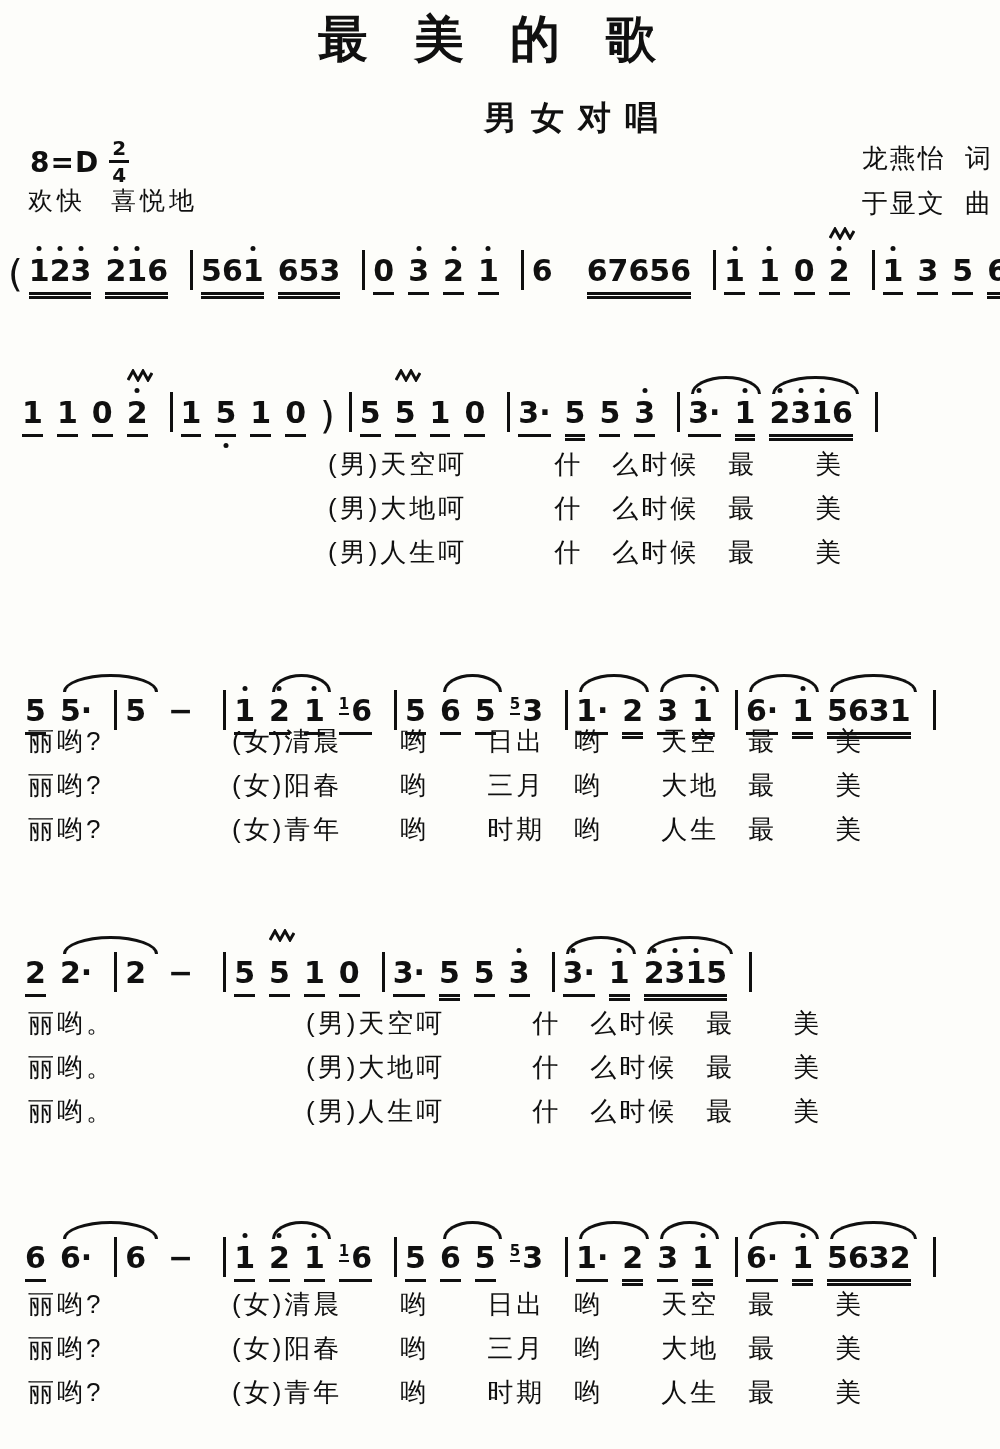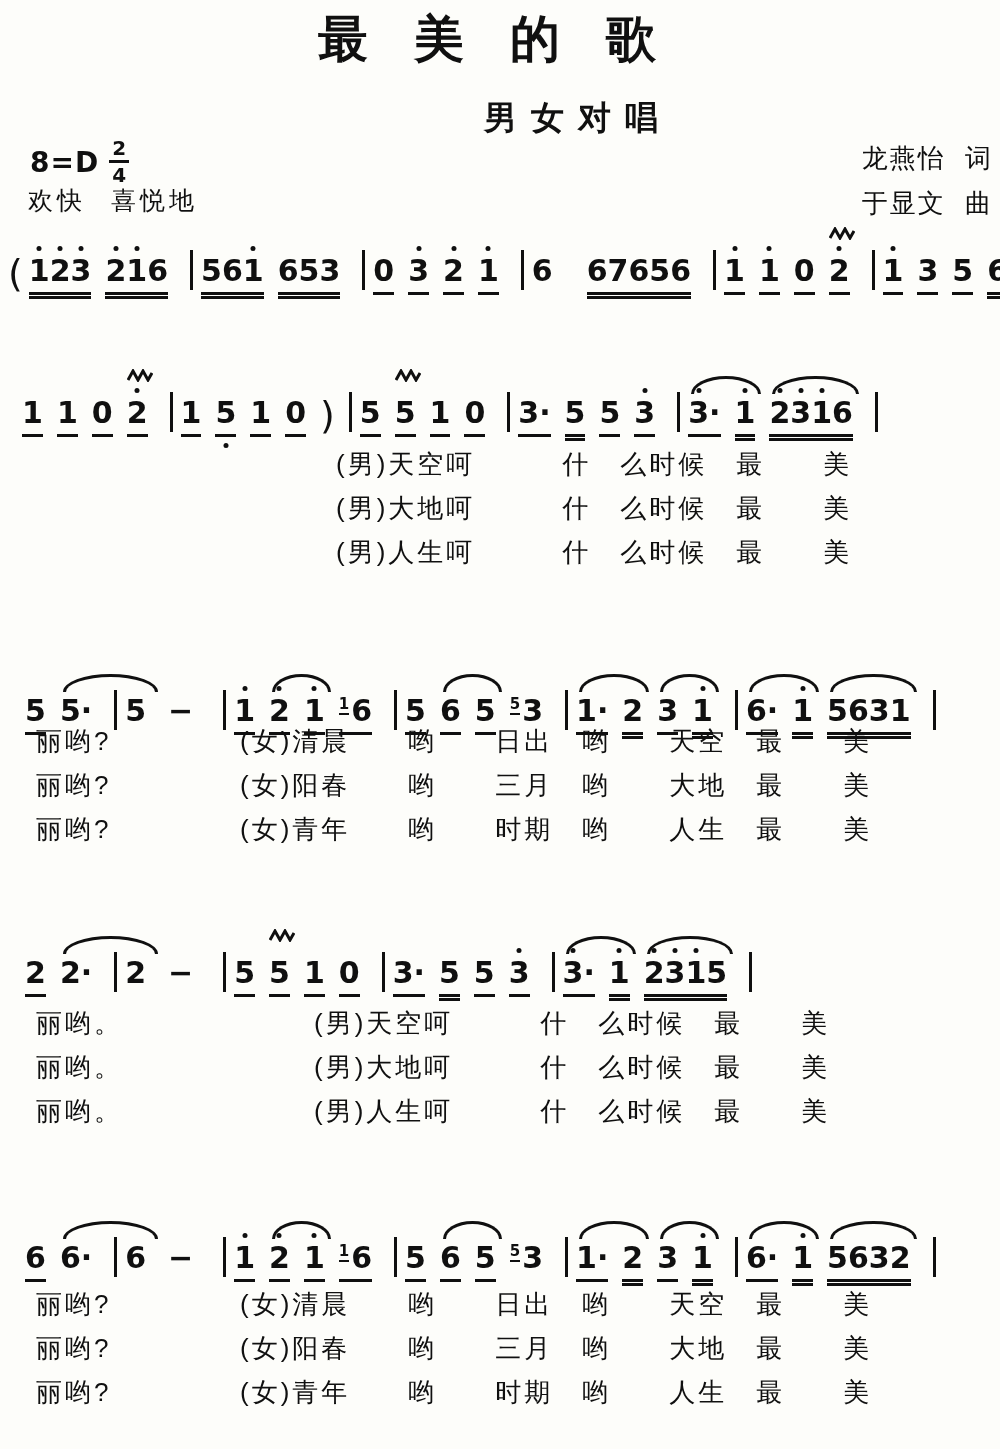--- a/index.html
+++ b/index.html
@@ -45,21 +45,21 @@
     vertical-align:-5px;margin:0 6px 0 0;}
   .dash{display:inline-block;font:700 30px "DejaVu Sans",sans-serif;margin:0 22px 0 8px;}
   .spacer{display:inline-block;width:20px;}
   .group{display:inline-block;position:relative;white-space:nowrap;}
   .group.arc::before{content:"";position:absolute;top:-20px;left:3px;right:8px;height:15px;
     border:3px solid #101010;border-bottom:none;
     border-radius:50% 50% 0 0 / 100% 100% 0 0;}
   .group.wide::before{right:-52px;}
   
   .lyric-block{position:absolute;left:28px;width:960px;font-size:26px;color:#101010;}
-  .lyric-row{position:relative;height:44px;margin-left:8px;}
+  .lyric-row{position:relative;height:44px;}
   .lyric-row .call{position:absolute;left:0;letter-spacing:3px;white-space:nowrap;}
   .lyric-row .response{position:absolute;letter-spacing:3px;white-space:nowrap;}
   #mline-0{left:8px;top:250px;}
   #mline-1{left:22px;top:392px;text-align:right;}
   #mline-2{left:25px;top:690px;}
   #mline-3{left:25px;top:952px;}
   #mline-4{left:25px;top:1237px;text-align:right;}
   #lblock-0{top:447px;}
   #lblock-1{top:724px;}
   #lblock-2{top:1006px;}

